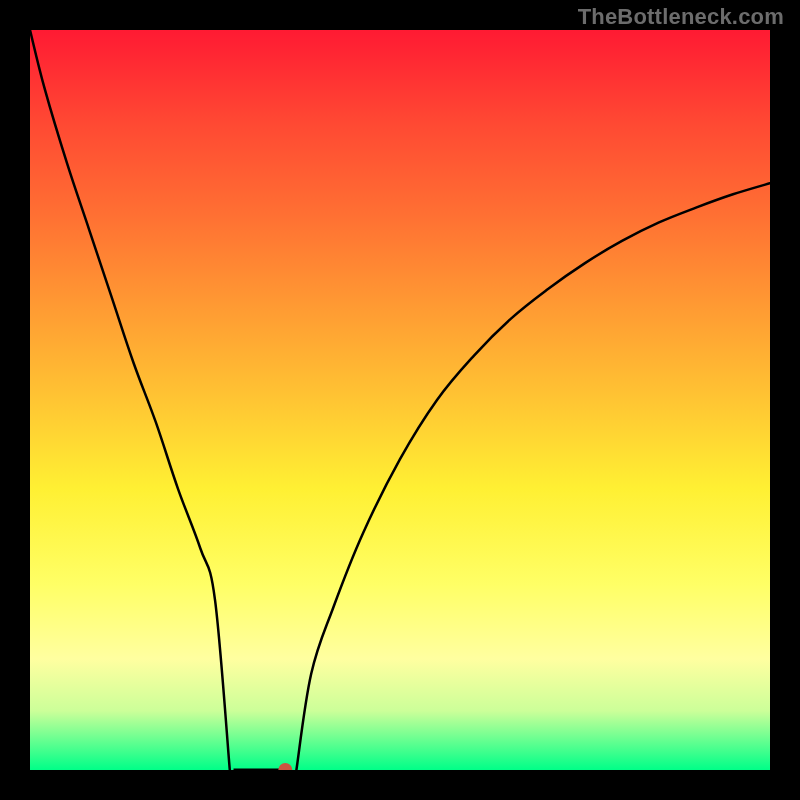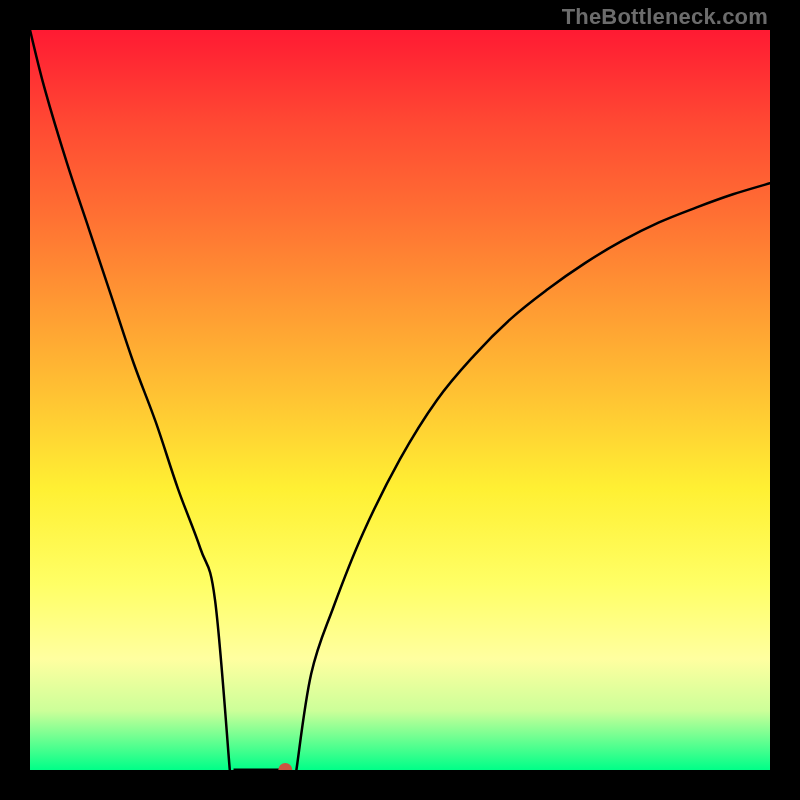--- a/index.html
+++ b/index.html
@@ -24,21 +24,21 @@
       #ffc533 50%,
       #fff033 62%,
       #ffff66 75%,
       #ffffa0 85%,
       #ccff99 92%,
       #00ff88 100%);
   }
   .watermark {
     position: absolute;
     top: 4px;
-    right: 32px;
+    right: 16px;
     font-family: Arial, Helvetica, sans-serif;
     font-size: 22px;
     font-weight: 600;
     color: #6c6c6c;
     letter-spacing: 0.2px;
   }
   .curve-svg {
     position: absolute;
     left: 0; top: 0;
     width: 740px;

